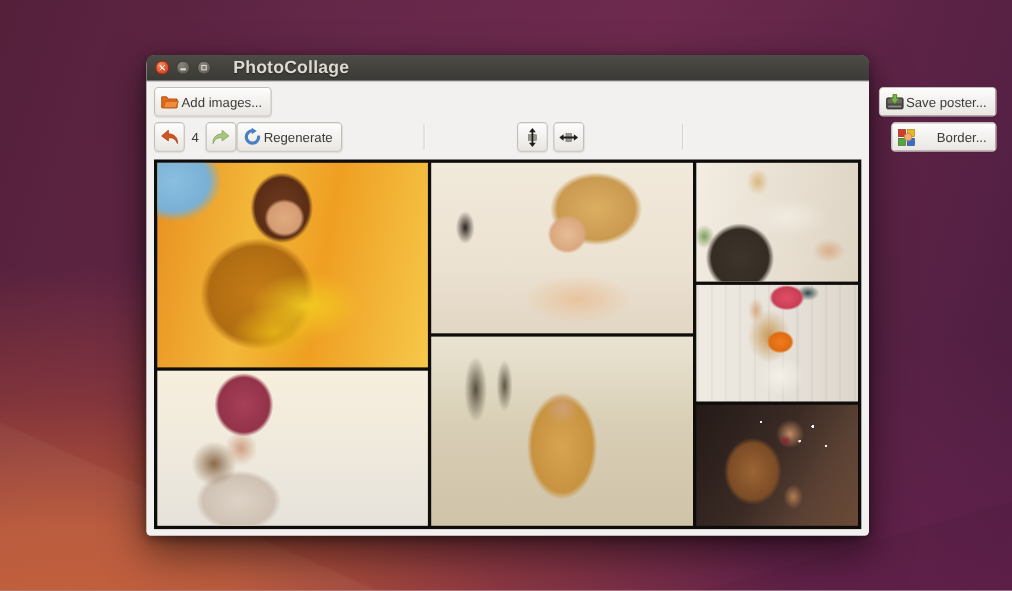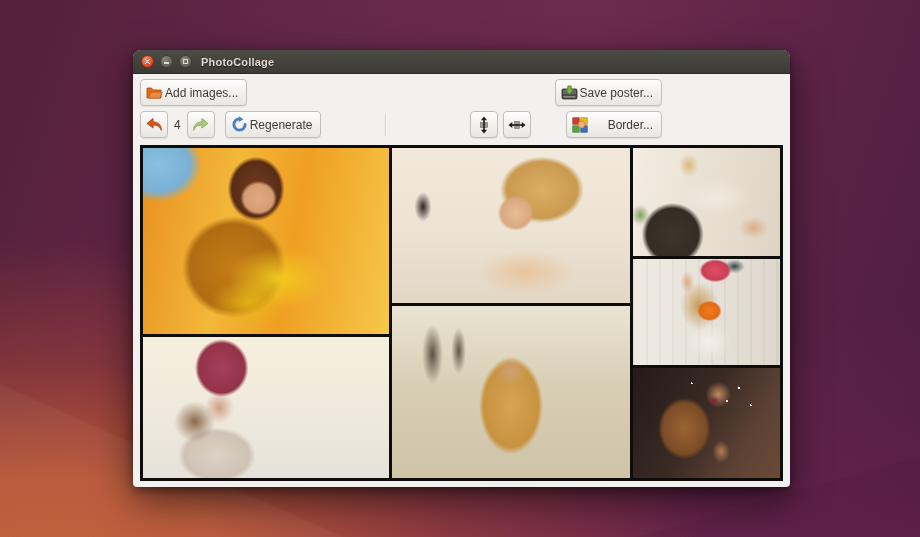--- a/index.html
+++ b/index.html
@@ -26,25 +26,25 @@
     border:1px solid #8f2d12;}
   .btn-close::after{content:"";position:absolute;left:3px;top:3px;right:3px;bottom:3px;
     background:
       linear-gradient(45deg, transparent 42%, #fbe9e2 42% 58%, transparent 58%),
       linear-gradient(-45deg, transparent 42%, #fbe9e2 42% 58%, transparent 58%);}
   .btn-plain{background:radial-gradient(circle at 35% 30%, #8a857b, #6b6760 60%, #57534c);
     border:1px solid #403d38;}
   .btn-min::after{content:"";position:absolute;left:3px;bottom:3px;width:5px;height:2px;background:#ddd8cd;}
   .btn-max::after{content:"";position:absolute;left:3px;top:3px;width:5px;height:5px;
     border:1.5px solid #ddd8cd;box-sizing:border-box;}
-  .title-text{color:#dfdbd2;font-size:11px;font-weight:bold;margin-left:9px;
+  .title-text{color:#dfdbd2;font-size:16px;font-weight:bold;margin-left:20px;
     text-shadow:0 1px 1px rgba(0,0,0,.5);letter-spacing:.2px;}
   
   .body{position:relative;padding:5px 7px 7px 7px;}
-  .row{position:relative;width:522px;}
+  .row{position:relative;width:766px;}
   .row1{height:27px;margin-top:0;}
   .row2{height:28px;margin-top:5px;}
   
   .gbtn{position:absolute;top:0;height:27px;box-sizing:border-box;cursor:pointer;
     display:flex;align-items:center;gap:2px;padding:0 8px 0 5px;
     background:linear-gradient(#fdfdfc,#f1efec 60%,#e9e6e2);
     border:1px solid #c3bfb8;border-radius:4px;
     box-shadow:inset 0 1px 0 rgba(255,255,255,.8), 0 1px 1px rgba(0,0,0,.08);
     font-size:12px;color:#3d3b37;white-space:nowrap;}
   .gbtn svg{flex:0 0 auto;}
@@ -159,21 +159,21 @@
             <svg width="19" height="17" viewBox="0 0 20 18">
               <path d="M8.5 2.5 L2 8 L8.5 12.8 L8.5 9.8 C12.8 9.4 15.8 11.2 17.2 15.4 C17.8 9.6 13.9 6.2 8.5 6 Z" fill="#d4541f" stroke="#a03a10" stroke-width="0.7"></path>
             </svg>
           </button>
           <span class="count">4</span>
           <button class="gbtn sqbtn" style="position:static;">
             <svg width="19" height="17" viewBox="0 0 20 18">
               <path d="M11.5 2.5 L18 8 L11.5 12.8 L11.5 9.8 C7.2 9.4 4.2 11.2 2.8 15.4 C2.2 9.6 6.1 6.2 11.5 6 Z" fill="#a9c77f" stroke="#79a04c" stroke-width="0.7"></path>
             </svg>
           </button>
-          <button class="gbtn" style="position:static;margin-left:10px;">
+          <button class="gbtn" style="position:static;margin-left:0;">
             <svg width="17" height="17" viewBox="0 0 20 20">
               <path d="M16.6 10 A6.6 6.6 0 1 1 10 3.4" fill="none" stroke="#4a7fc1" stroke-width="3.4" stroke-linecap="round"></path>
               <polygon points="9.2,0.2 9.2,7.2 14.6,3.7" fill="#4a7fc1"></polygon>
             </svg>
             <span>Regenerate</span>
           </button>
         </div>
 
         <span class="sep" style="left:245px;"></span>
 

